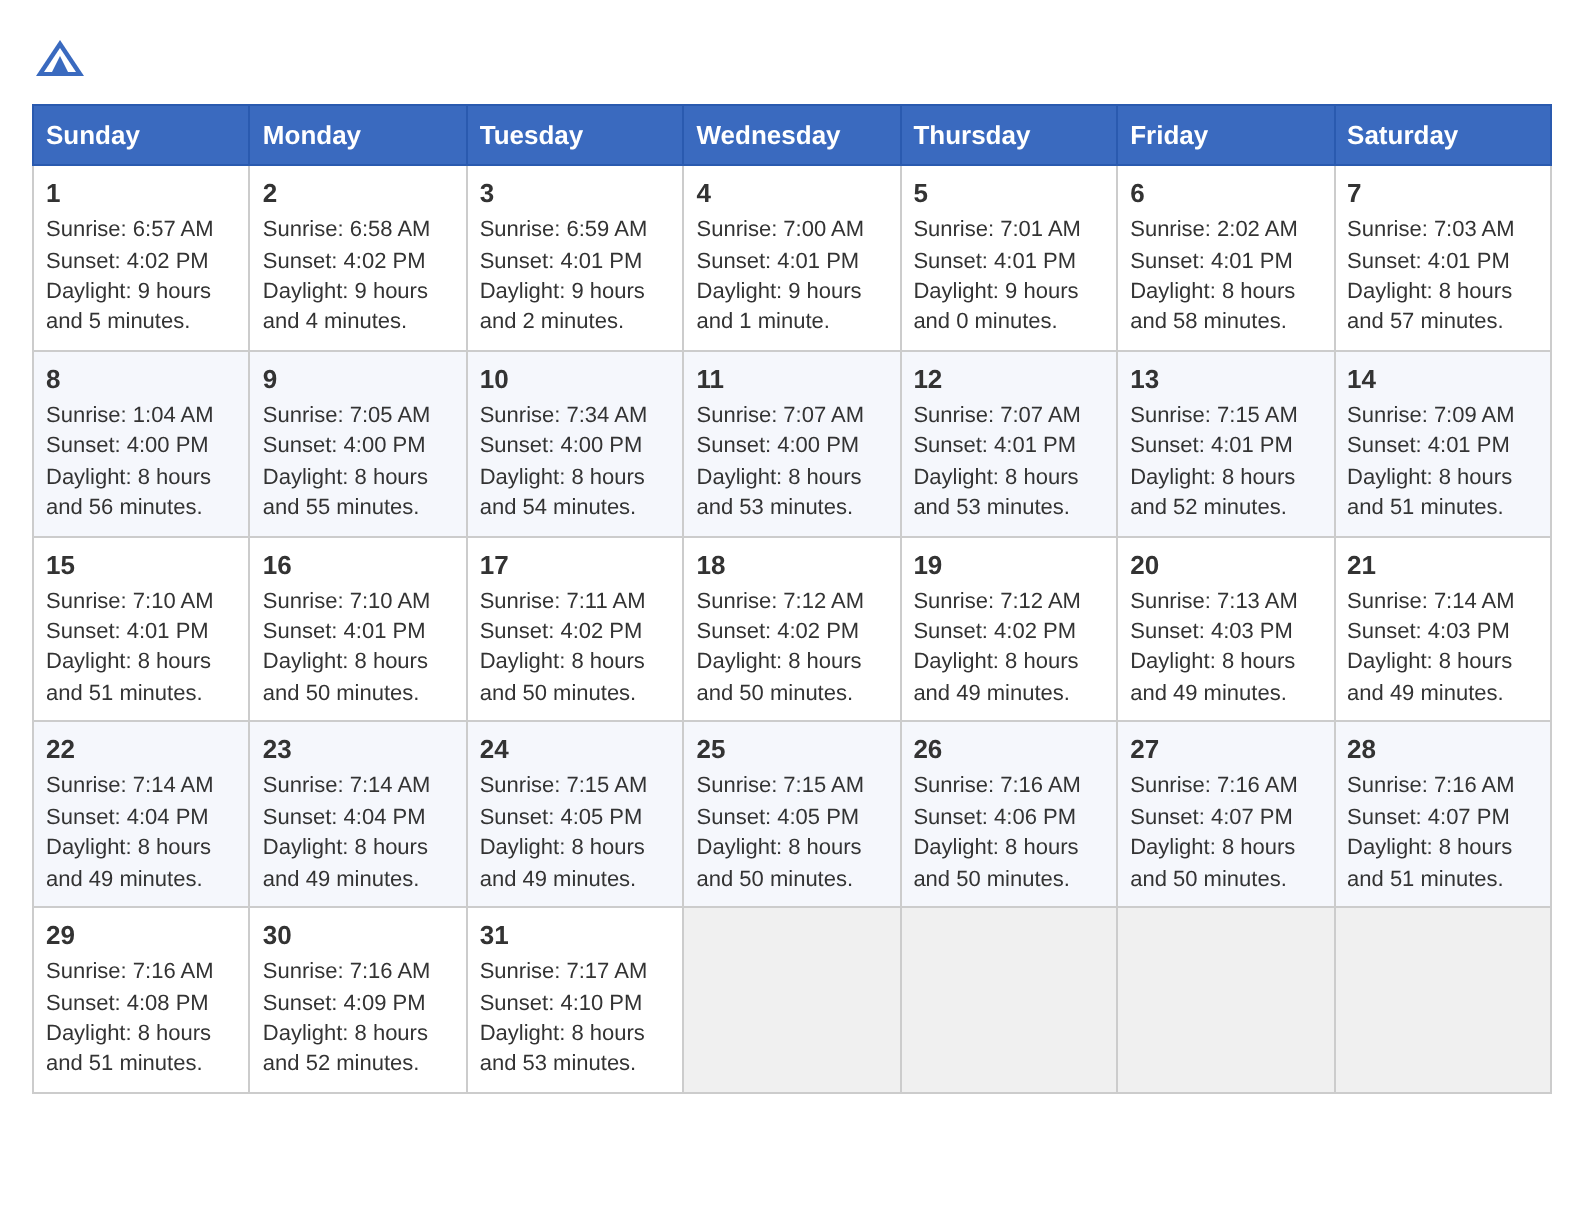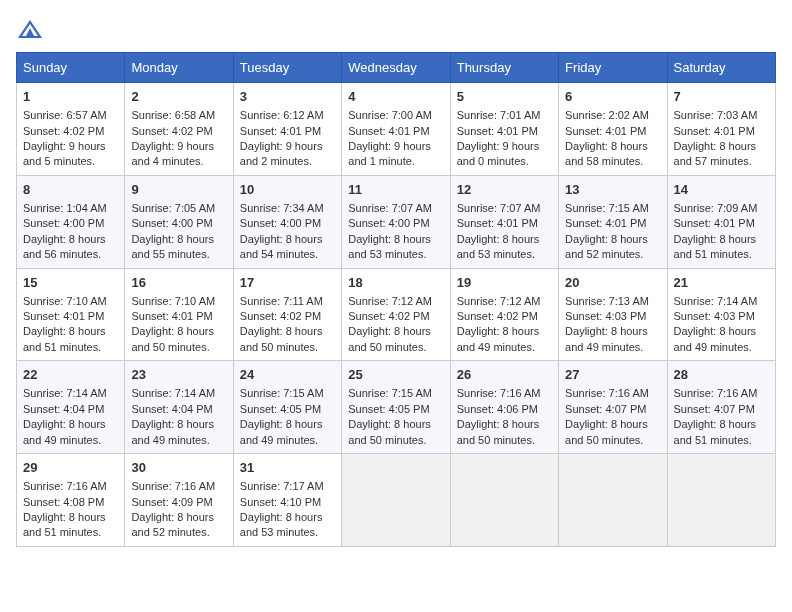--- a/index.html
+++ b/index.html
@@ -47,21 +47,21 @@
     }
     table {
       width: 100%;
       border-collapse: collapse;
       font-size: 11px;
     }
     thead tr th {
       background: #3a6abf;
       color: #fff;
       font-size: 13px;
-      font-weight: normal;
+      font-weight: bold;
       padding: 7px 6px;
       text-align: left;
       border: 1px solid #2a5aaf;
     }
     tbody tr td {
       vertical-align: top;
       padding: 5px 6px;
       border: 1px solid #ccc;
       color: #333;
       line-height: 1.4;
@@ -122,21 +122,21 @@
         <span>Daylight: 9 hours and 5 minutes.</span>
       </td>
         <td>
         <span class="day-number">2</span>
         <span>Sunrise: 6:58 AM</span><br>
         <span>Sunset: 4:02 PM</span><br>
         <span>Daylight: 9 hours and 4 minutes.</span>
       </td>
         <td>
         <span class="day-number">3</span>
-        <span>Sunrise: 6:12 AM</span><br>
+        <span>Sunrise: 6:59 AM</span><br>
         <span>Sunset: 4:01 PM</span><br>
         <span>Daylight: 9 hours and 2 minutes.</span>
       </td>
         <td>
         <span class="day-number">4</span>
         <span>Sunrise: 7:00 AM</span><br>
         <span>Sunset: 4:01 PM</span><br>
         <span>Daylight: 9 hours and 1 minute.</span>
       </td>
         <td>

